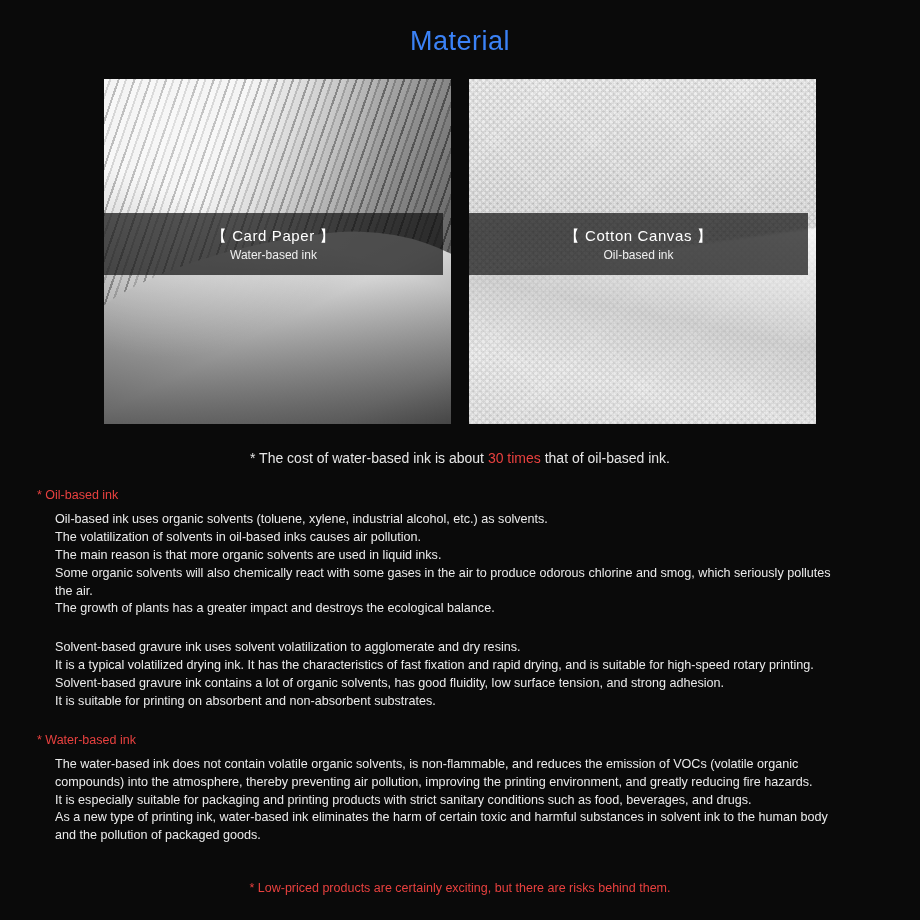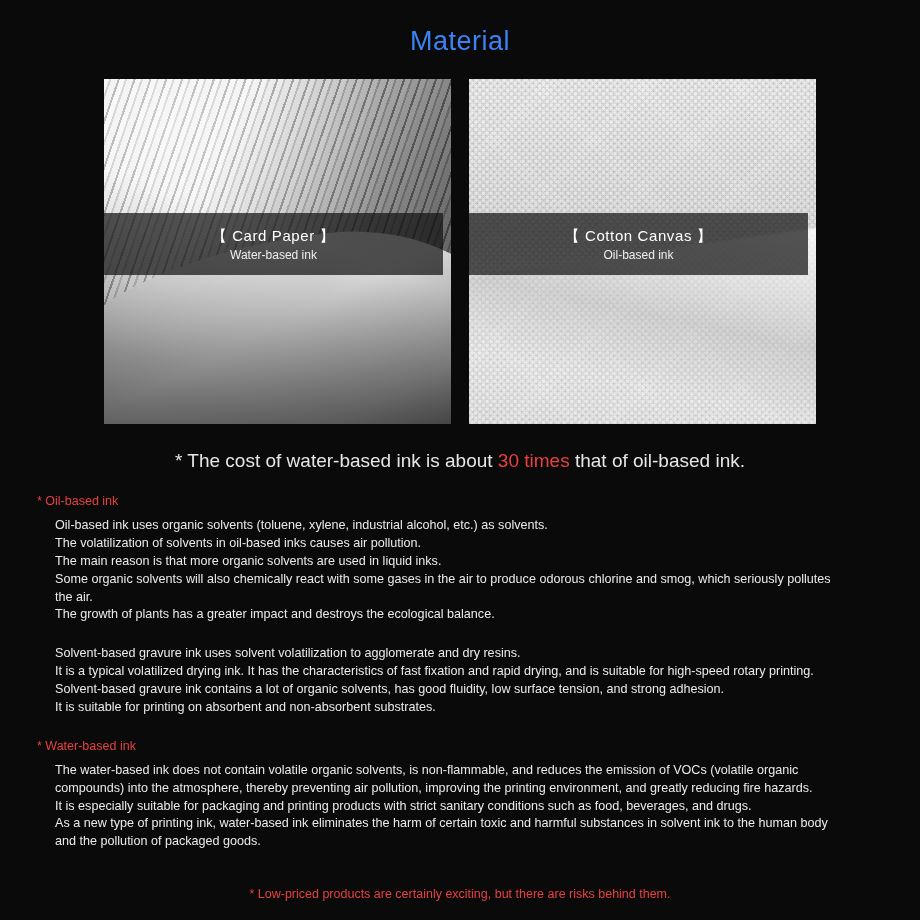--- a/index.html
+++ b/index.html
@@ -112,21 +112,21 @@
     letter-spacing: 0.6px;
     line-height: 1.3;
   }
   .card-label .sub {
     font-size: 12px;
     margin-top: 3px;
     color: #efefef;
   }
   .cost-note {
     text-align: center;
-    font-size: 19px;
+    font-size: 14px;
     color: #e6e6e6;
     margin-top: 26px;
   }
   .cost-note .hl {
     color: #e8413f;
   }
   .section {
     margin-top: 22px;
     padding-left: 37px;
     padding-right: 80px;

